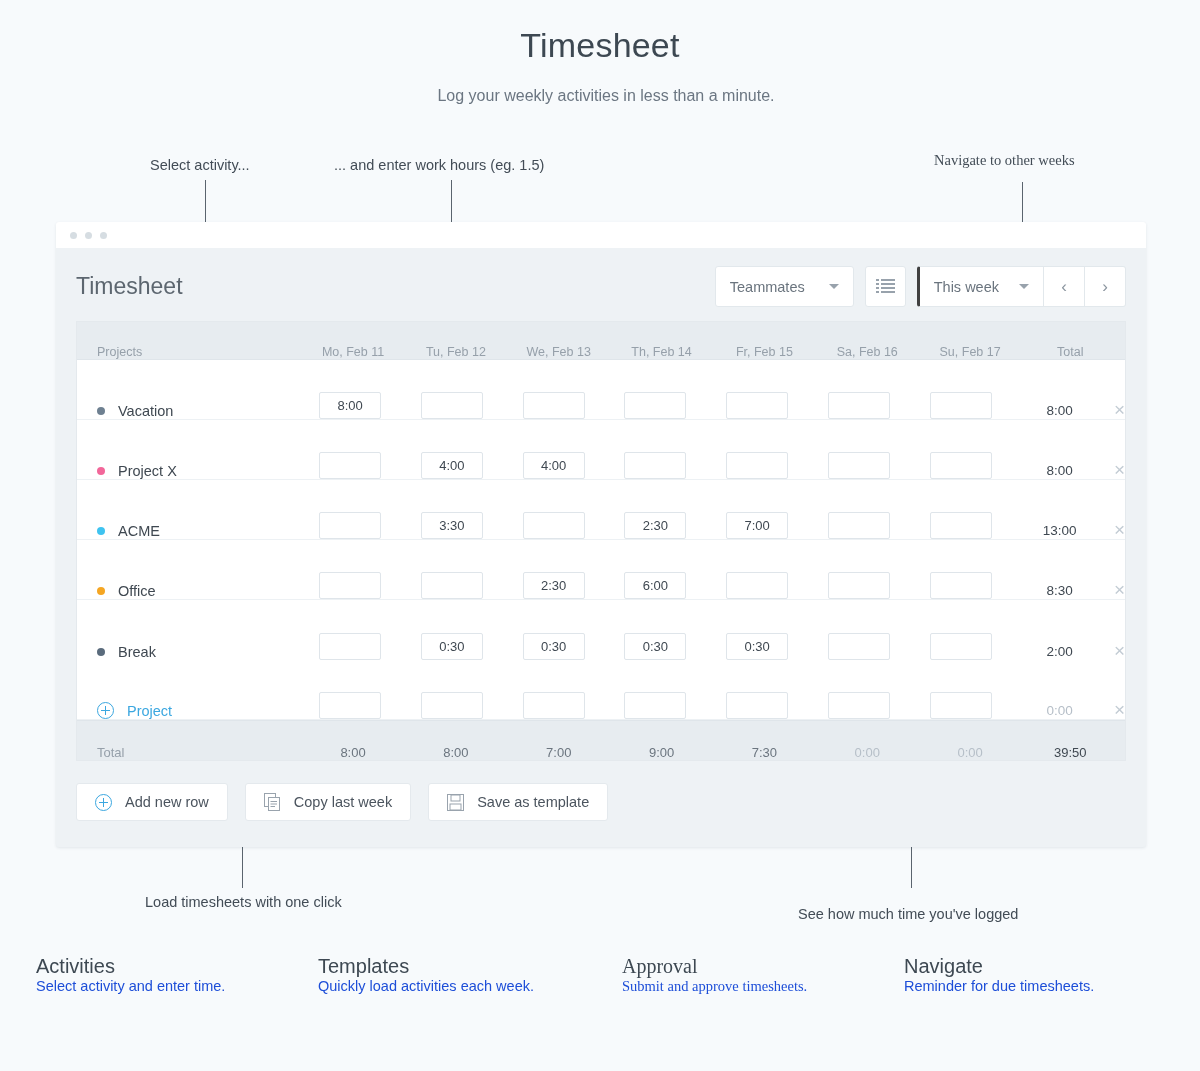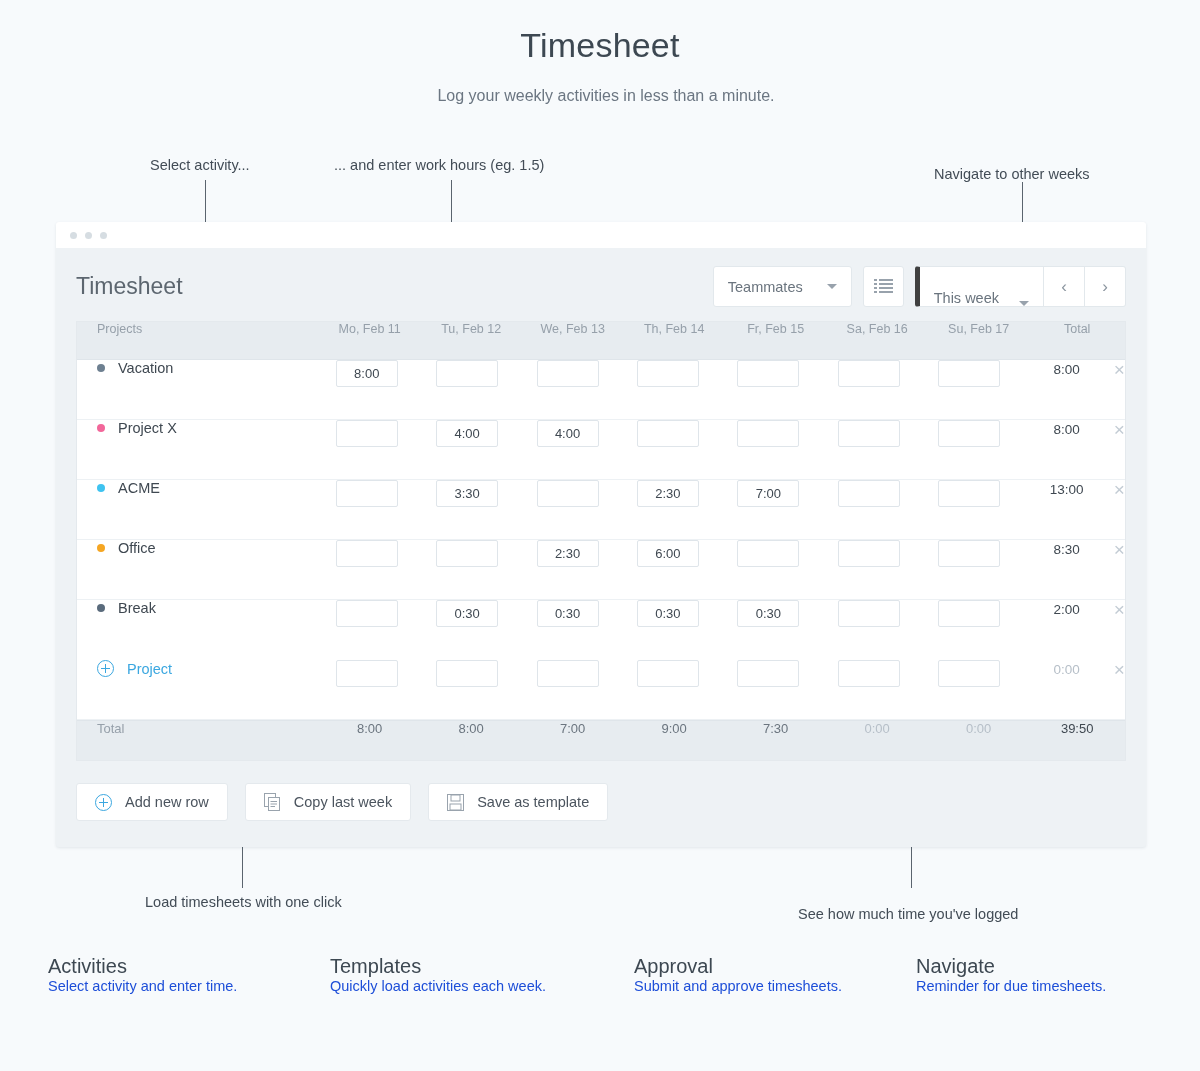--- a/index.html
+++ b/index.html
@@ -71,27 +71,27 @@
   .ctrl-select.week { gap: 20px; }
   .caret {
     width: 0; height: 0;
     border-left: 5px solid transparent;
     border-right: 5px solid transparent;
     border-top: 5px solid #98a2ac;
   }
   .ctrl-icon { width: 41px; justify-content: center; }
   .ctrl-group { display: flex; }
   .ctrl-group .ctrl { border-radius: 0; border-left: none; }
-  .ctrl-group .ctrl:first-child { border-radius: 3px 0 0 3px; border-left: 5px solid #404040; align-items: flex-end; }
+  .ctrl-group .ctrl:first-child { border-radius: 3px 0 0 3px; border-left: 3px solid #404040; }
   .ctrl-group .ctrl:last-child { border-radius: 0 3px 3px 0; }
   .nav-btn { width: 41px; justify-content: center; font-size: 17px; color: #8b959f; }
 
   
   .table { margin: 0 20px; background: #fff; border: 1px solid #e4e9ed; }
-  .row { display: flex; align-items: flex-start; height: 60px; border-bottom: 1px solid #edf1f4; }
+  .row { display: flex; align-items: flex-end; height: 60px; border-bottom: 1px solid #edf1f4; gap: 12px; }
   .row:last-child { border-bottom: none; }
 
   .head-row {
     height: 38px; background: #e7ecf0;
     border-bottom: 1px solid #dfe5ea;
     color: #96a0aa; font-size: 12.5px;
   }
   .foot-row {
     height: 40px; background: #e7ecf0;
     border-top: 1px solid #dfe5ea;
@@ -137,43 +137,43 @@
   
   .actions { display: flex; gap: 17px; padding: 22px 20px 26px 20px; }
   .act-btn {
     background: #fff; border: 1px solid #e4e9ed; border-radius: 3px;
     height: 38px; display: flex; align-items: center;
     padding: 0 18px; gap: 13px;
     font-size: 14.5px; color: #4b545e;
   }
 
   
-  .features { position: absolute; left: 0; top: 955px; width: 1200px; display: flex; padding-left: 12px; }
+  .features { position: absolute; left: 0; top: 955px; width: 1200px; display: flex; }
   .feature { padding-left: 36px; }
   .feature:nth-child(1) { width: 282px; }
   .feature:nth-child(2) { width: 304px; }
-  .feature:nth-child(3) { width: 282px; }
+  .feature:nth-child(3) { width: 282px; font-family: Liberation Serif, serif; }
   .feat-title { font-size: 20px; color: #3d4852; font-weight: 400; }
   .feat-desc { font-size: 14.5px; color: #1d4ed8; }
 </style>
 </head>
 <body>
 
 <h1 class="page-title">Timesheet</h1>
 <div class="page-subtitle">Log your weekly activities in less than a minute.</div>
 
 <div class="callout" style="left:150px; top:157px;">Select activity...</div>
 <div class="leader" style="left:205px; top:180px; height:222px;"></div>
 <div class="leader-dot" style="left:201px; top:402px;"></div>
 
 <div class="callout" style="left:334px; top:157px;">... and enter work hours (eg. 1.5)</div>
 <div class="leader" style="left:451px; top:180px; height:222px;"></div>
 <div class="leader-dot" style="left:447px; top:402px;"></div>
 
-<div class="callout" style="left:934px; top:166px;">Navigate to other weeks</div>
+<div class="callout" style="left:934px; top:152px;font-family:Liberation Serif, serif;">Navigate to other weeks</div>
 <div class="leader" style="left:1022px; top:182px; height:94px;"></div>
 <div class="leader-dot" style="left:1018px; top:276px;"></div>
 
 <div class="callout" style="left:145px; top:894px;">Load timesheets with one click</div>
 <div class="leader" style="left:242px; top:822px; height:66px;"></div>
 <div class="leader-dot" style="left:238px; top:814px;"></div>
 
 <div class="callout" style="left:790px; top:906px;margin-left:8px;">See how much time you've logged</div>
 <div class="leader" style="left:911px; top:766px; height:122px;"></div>
 <div class="leader-dot" style="left:907px; top:762px;"></div>

